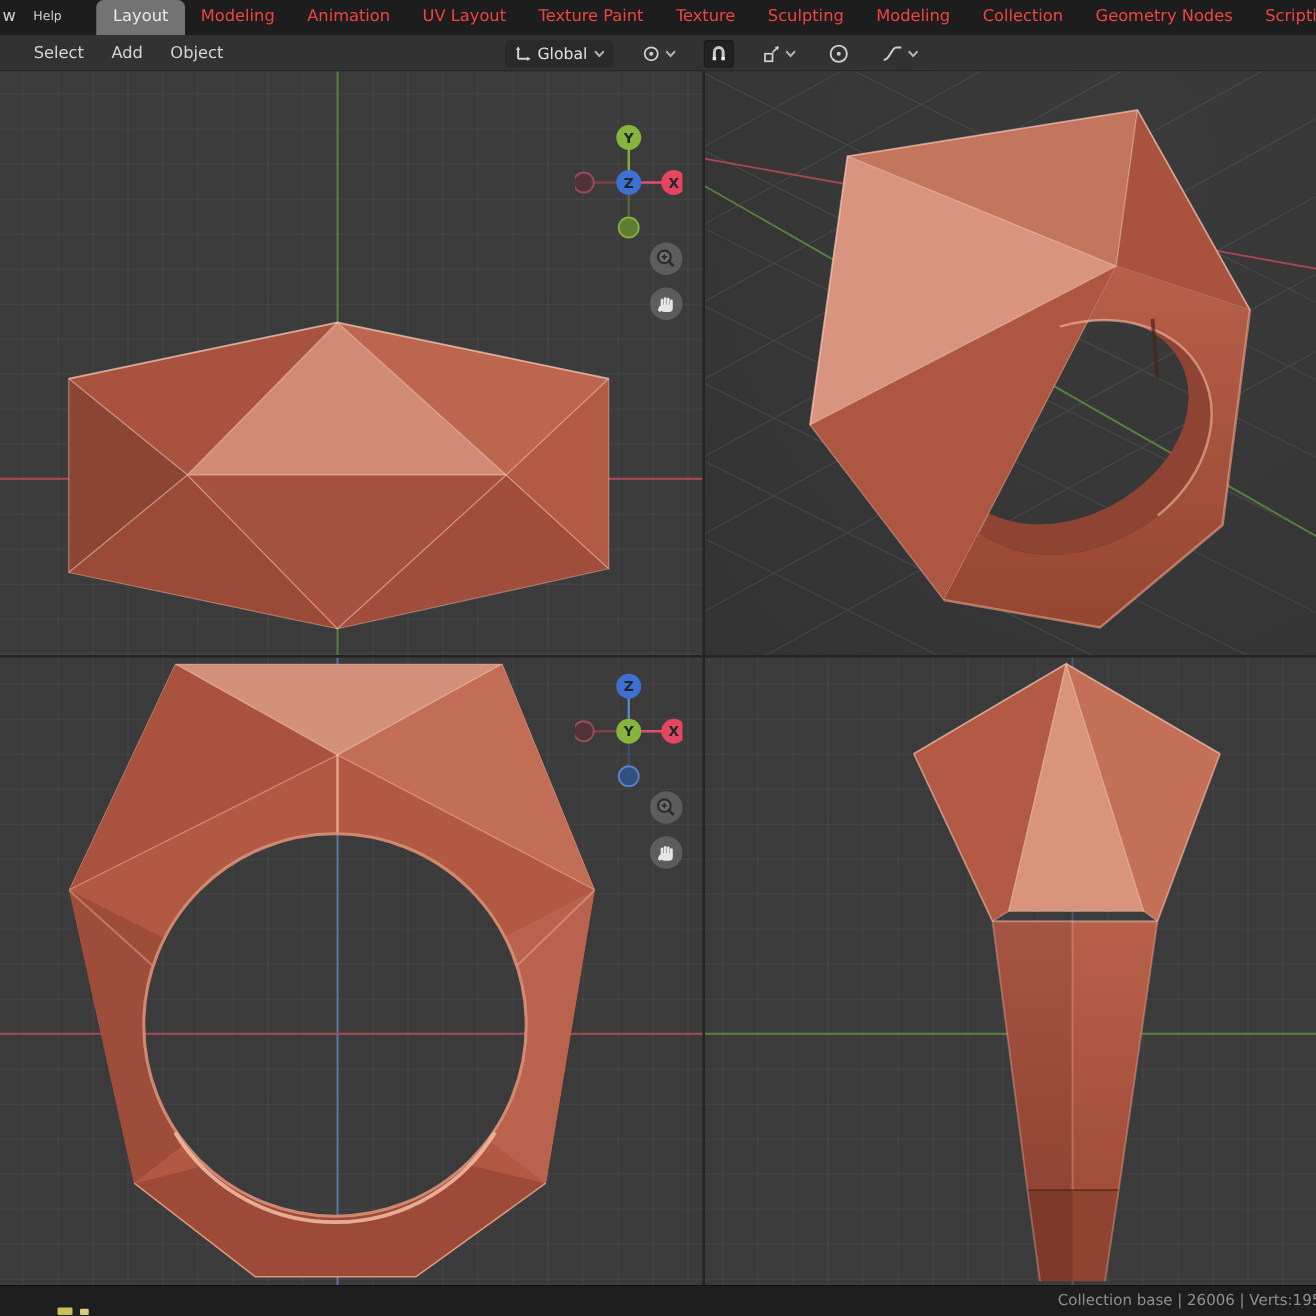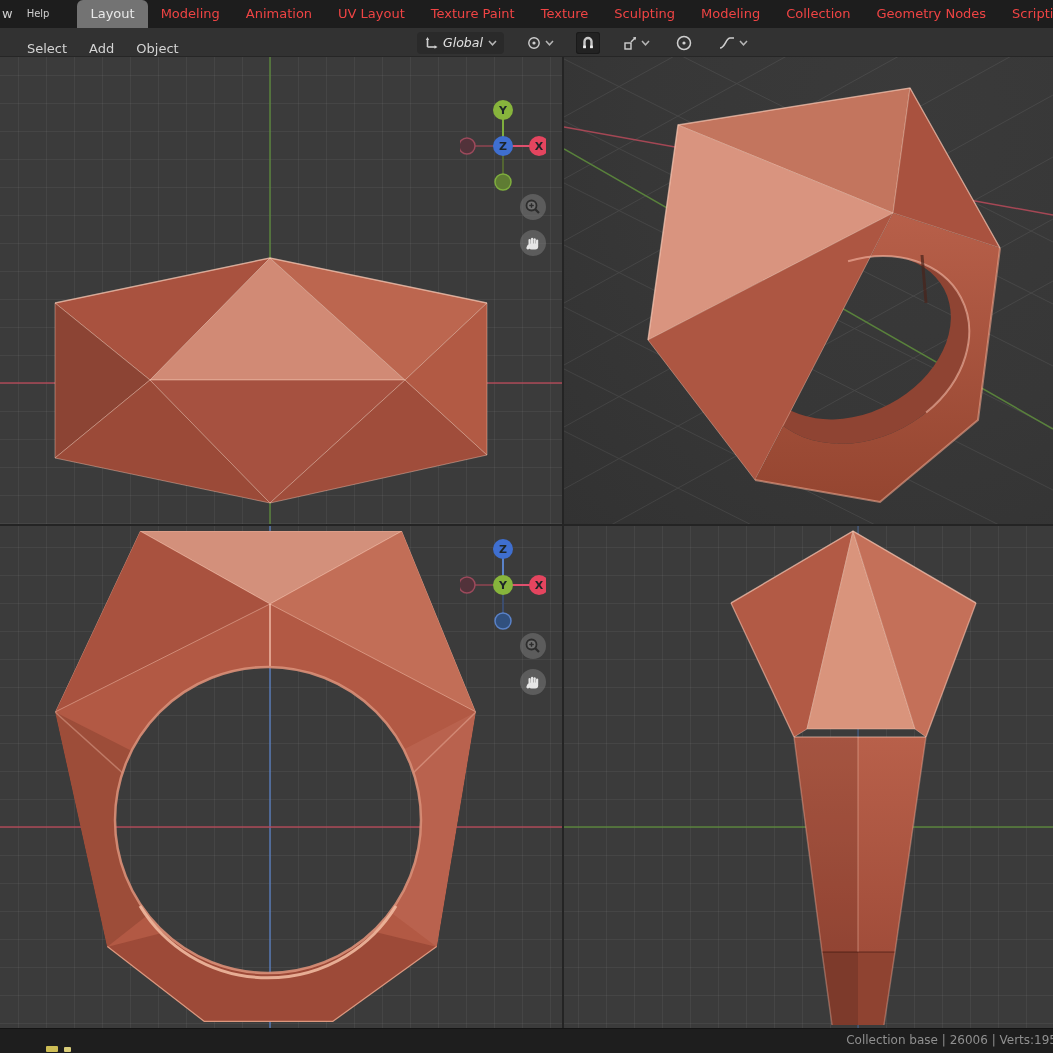--- a/index.html
+++ b/index.html
@@ -8,23 +8,23 @@
   
   .topbar{position:absolute;left:0;top:0;width:100%;height:28px;background:#1d1d1d;
           display:flex;align-items:stretch;white-space:nowrap;overflow:hidden;}
   .menu-frag{color:#cfcfcf;font-size:13px;line-height:28px;padding:0 4px 0 2px;}
   .menu-item{color:#cfcfcf;font-size:10px;line-height:28px;padding:0 10px;cursor:default;}
   .tabs{display:flex;margin-left:18px;}
   .tab{font-size:13px;line-height:28px;padding:0 13px;color:#ef4444;cursor:default;}
   .tab.active{background:#737373;color:#e8e8e8;border-radius:6px 6px 0 0;}
   
   .toolbar{position:absolute;left:0;top:28px;width:100%;height:29px;background:#323232;
-           box-sizing:border-box;border-bottom:1px solid #262626;display:flex;align-items:flex-end;padding-left:16px;}
+           box-sizing:border-box;border-bottom:1px solid #262626;display:flex;align-items:center;padding-left:16px;}
   .tmenu{font-size:13px;color:#d4d4d4;padding:0 11px;cursor:default;}
-  .tool-cluster{position:absolute;left:417px;top:0;height:29px;display:flex;align-items:center;gap:20px;font-style:italic;}
+  .tool-cluster{position:absolute;left:404px;top:0;height:29px;display:flex;align-items:center;gap:20px;}
   .pill{display:flex;align-items:center;gap:5px;background:#2a2a2a;border-radius:4px;height:22px;padding:0 7px;}
   .pill .val{font-size:12.5px;color:#e0e0e0;}
   .icon-group{display:flex;align-items:center;gap:3px;height:22px;padding:0 2px;border-radius:3px;}
   .tool-btn{width:24px;height:22px;display:flex;align-items:center;justify-content:center;border-radius:3px;}
   .tool-btn.pressed{background:#222;box-shadow:inset 0 0 0 1px #1a1a1a;}
   
   .vp{position:absolute;background-color:#3b3b3b;overflow:hidden;}
   .vp svg{display:block;}
   .gridded{background-image:
       linear-gradient(rgba(255,255,255,0.05) 1px, transparent 1px),

